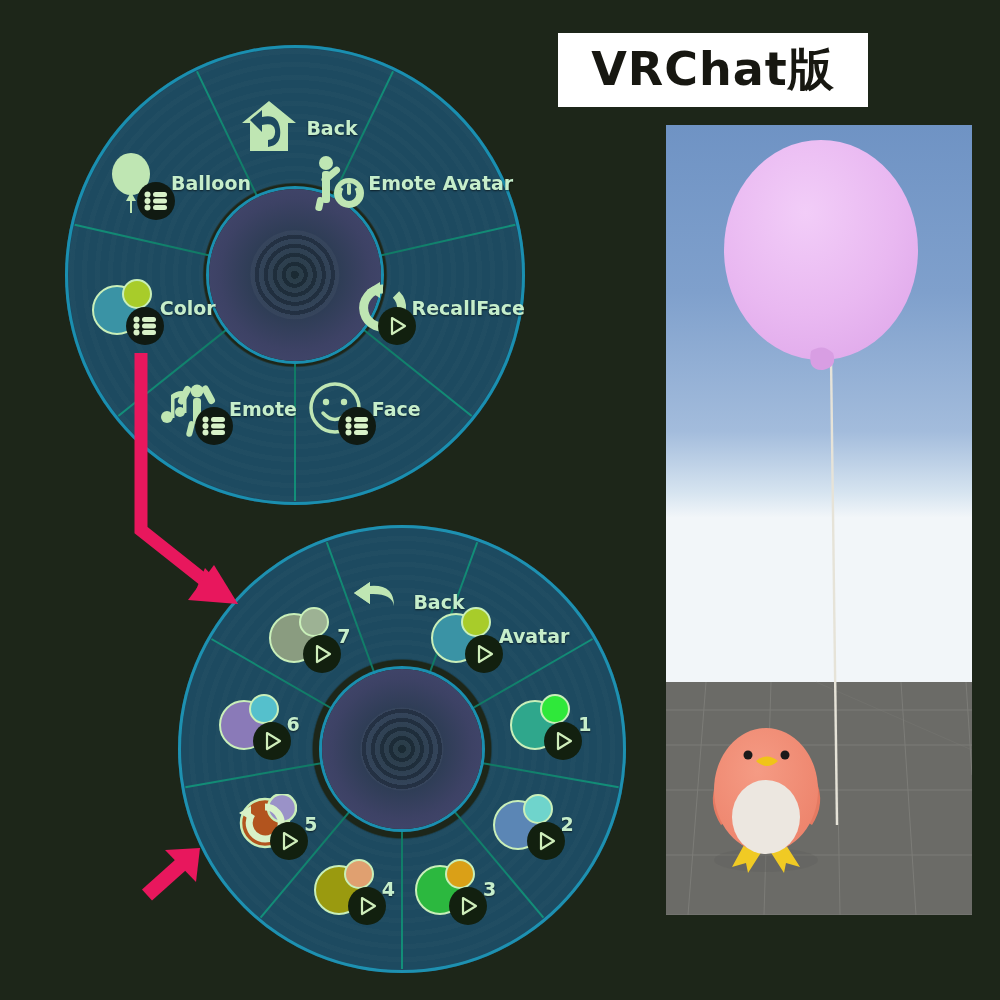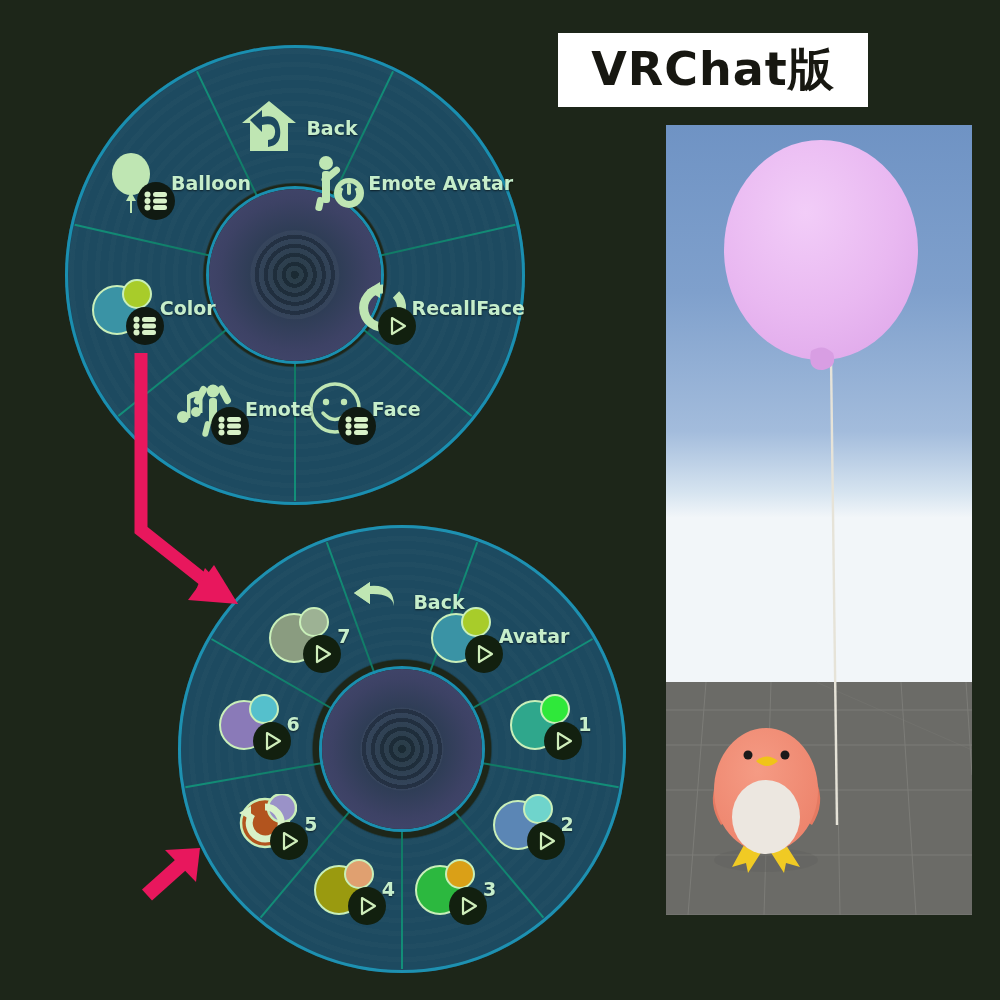--- a/index.html
+++ b/index.html
@@ -181,21 +181,21 @@
                 <rect x="9" y="1" width="14" height="5" rx="2.5" fill="#d8f2c8"></rect>
         <circle cx="3.5" cy="10" r="3" fill="#d8f2c8"></circle>
                 <rect x="9" y="7.5" width="14" height="5" rx="2.5" fill="#d8f2c8"></rect>
         <circle cx="3.5" cy="16.5" r="3" fill="#d8f2c8"></circle>
                 <rect x="9" y="14" width="14" height="5" rx="2.5" fill="#d8f2c8"></rect>
       </svg>
             </div>
         </div>
         <div class="lbl">Face</div>
       </div>
-        <div class="item" style="left:177px;top:363.343392449558px;">
+        <div class="item" style="left:161px;top:363.343392449558px;">
         <div class="glyph">
           <svg width="62" height="58" viewBox="0 0 62 58">
         <circle cx="36" cy="12" r="6.5" fill="#bfe6b3"></circle>
               <rect x="32" y="19" width="8" height="26" rx="3" fill="#bfe6b3"></rect>
         <rect x="20" y="6" width="7" height="20" rx="3.5" fill="#bfe6b3" transform="rotate(28 23 16)"></rect>
         <rect x="44" y="6" width="7" height="20" rx="3.5" fill="#bfe6b3" transform="rotate(-28 47 16)"></rect>
         <rect x="27" y="42" width="6" height="16" rx="3" fill="#bfe6b3" transform="rotate(14 30 48)"></rect>
         <rect x="38" y="42" width="6" height="16" rx="3" fill="#bfe6b3" transform="rotate(-10 41 48)"></rect>
         <circle cx="6" cy="38" r="6" fill="#bfe6b3"></circle>
               <circle cx="19" cy="33" r="5" fill="#bfe6b3"></circle>

